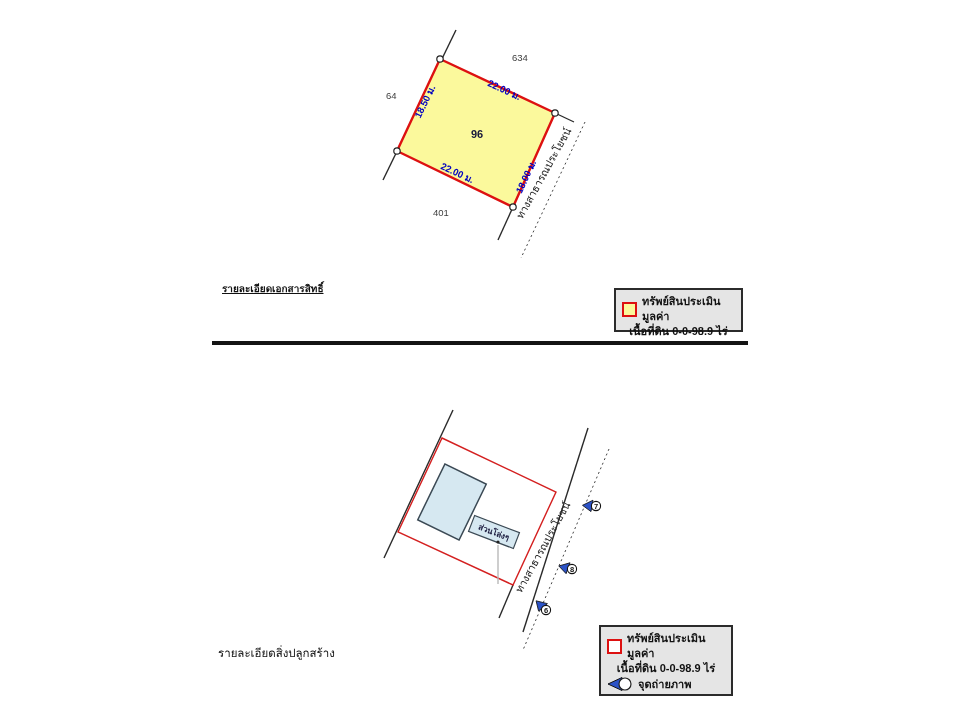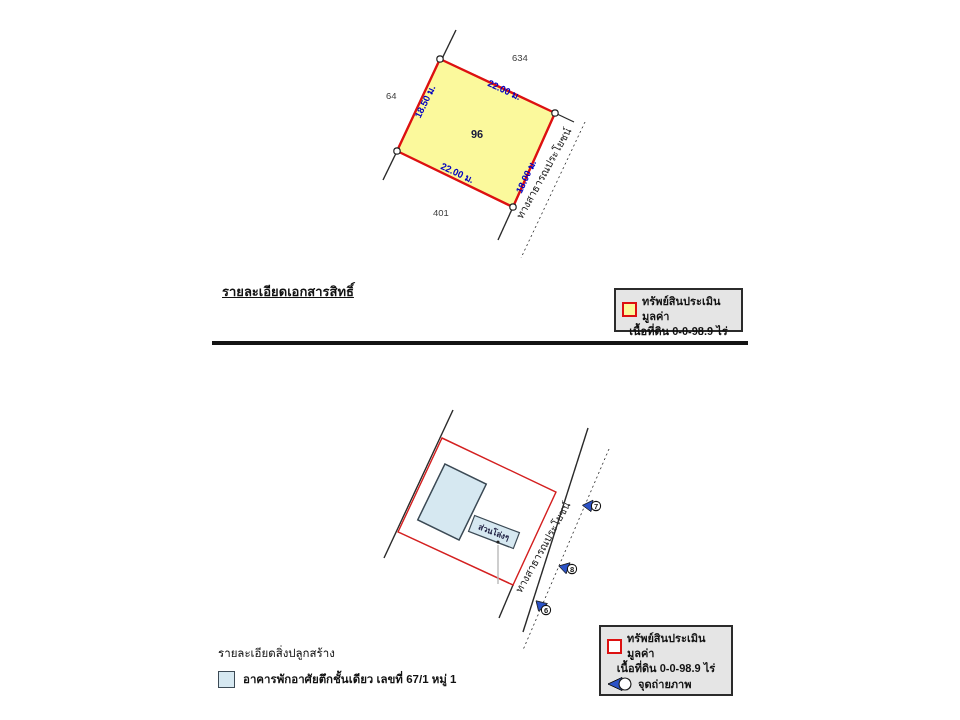--- a/index.html
+++ b/index.html
@@ -7,21 +7,21 @@
     position:relative; width:960px; height:720px; background:#ffffff;
     font-family:"Liberation Sans","DejaVu Sans",sans-serif; color:#111;
     overflow:hidden;
     padding-left:20px;
   }
   .svg1 { position:absolute; left:375px; top:22px;  width:215px; height:245px; }
   .svg2 { position:absolute; left:375px; top:402px; width:250px; height:260px; }
 
   .heading1 {
     position:absolute; left:222px; top:281px;
-    font-size:13px; font-weight:bold; text-decoration:underline;
+    font-size:10px; font-weight:bold; text-decoration:underline;
   }
   .detail1 {
     position:absolute; left:185px; top:308px;
     font-size:12.5px; font-weight:bold; white-space:nowrap;
   }
   .divider {
     position:absolute; left:212px; top:341px; width:536px; height:4px;
     background:#141414;
   }
   .note {
@@ -128,24 +128,20 @@
     </g>
     <g transform="translate(546,610)">
       <polygon points="-13.5,0.5 -3.5,-5.5 -4.5,6" transform="rotate(45)" stroke="#111" stroke-width="0.8" fill="#2B52C6"></polygon>
       <circle r="4.6" fill="#fff" stroke="#111" stroke-width="1.1"></circle>
       <text y="2.8" text-anchor="middle" font-size="7.5" font-weight="bold" fill="#111">6</text>
     </g>
   </svg>
 
 
   <div class="bl-heading">รายละเอียดสิ่งปลูกสร้าง</div>
-  <div class="bl-item">
-    <span class="swatch-blue"></span>
-    <span>อาคารพักอาศัยตึกชั้นเดียว  เลขที่ 67/1 หมู่ 1</span>
-  </div>
 
   <div class="legend-box legend-bottom">
     <div class="lg-row">
       <span class="swatch-red"></span>
       <span>ทรัพย์สินประเมินมูลค่า</span>
     </div>
     <div class="lg-row centered">เนื้อที่ดิน 0-0-98.9 ไร่</div>
     <div class="lg-row">
       <svg class="cam-icon" width="26" height="16" viewBox="0 0 26 16">
         <polygon points="1,8 15,1.5 15,14.5" stroke="#111" stroke-width="1" fill="#2B52C6"></polygon>

